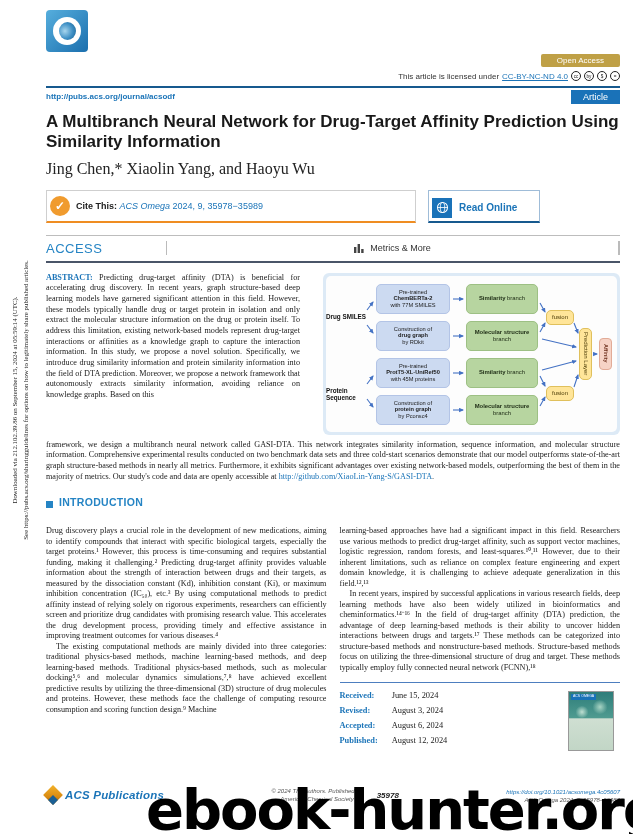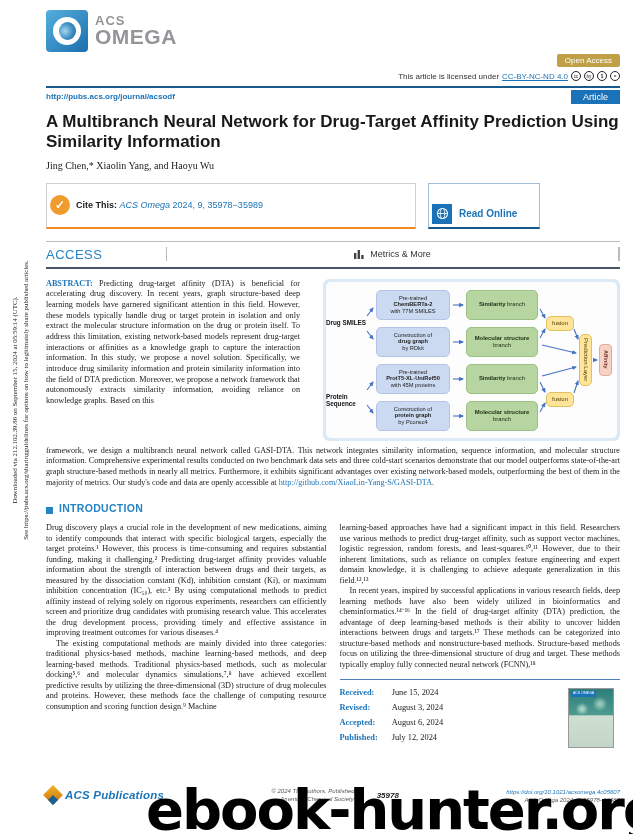--- a/index.html
+++ b/index.html
@@ -22,39 +22,39 @@
   
   .hdr { display:flex; justify-content:space-between; align-items:flex-end; padding-top:10px; height:84px; }
   .logo-wrap { display:flex; align-items:center; gap:7px; align-self:flex-start; }
   .logo-sq { width:42px; height:42px; border-radius:4px; background:linear-gradient(135deg,#56aedd 0%,#1b6fae 100%); position:relative; }
   .logo-sq .ring { position:absolute; left:7px; top:7px; width:28px; height:28px; border-radius:50%; background:#fff; }
   .logo-sq .hole { position:absolute; left:13px; top:12px; width:17px; height:18px; border-radius:50%; background:radial-gradient(circle at 35% 50%, #a8d6ee 0%, #3c8ec4 55%, #18608f 100%); }
   .logo-txt { font-family:"Liberation Sans",sans-serif; color:#939598; font-weight:bold; line-height:0.95; }
   .logo-txt .l1 { font-size:13px; letter-spacing:1px; }
   .logo-txt .l2 { font-size:21px; letter-spacing:0.5px; }
   .hdr-right { display:flex; flex-direction:column; align-items:flex-end; gap:4px; padding-bottom:3px; }
-  .oa-badge { background:#bfa046; color:#fff; font-family:"Liberation Sans",sans-serif; font-size:8px; padding:2px 8px; border-radius:2px; }
+  .oa-badge { background:#bfa046; color:#fff; font-family:"Liberation Sans",sans-serif; font-size:8px; padding:2px 16px; border-radius:2px; }
   .lic-line { font-family:"Liberation Sans",sans-serif; font-size:8px; color:#333; display:flex; align-items:center; gap:3px; }
   .lic-line a { color:#1b74b8; text-decoration:underline; }
   .cc-ic { display:inline-flex; width:10px; height:10px; border:1px solid #222; border-radius:50%; font-size:4.6px; align-items:center; justify-content:center; font-family:"Liberation Sans",sans-serif; color:#222; }
   .rule-blue { border-top:2px solid #16598e; margin-top:2px; }
   .url-row { display:flex; justify-content:space-between; align-items:flex-start; margin-top:2px; }
   .jurl { font-family:"Liberation Sans",sans-serif; font-size:8px; color:#1b74b8; text-decoration:none; padding-top:2px;font-weight:bold; }
   .art-badge { background:#1a72b8; color:#fff; font-family:"Liberation Sans",sans-serif; font-size:9px; padding:2px 12px; }
   
   .title { font-family:"Liberation Sans",sans-serif; font-weight:bold; font-size:17px; line-height:1.2; color:#191919; margin-top:8px; }
-  .authors { font-size:10px; margin-top:7px; color:#222; }
+  .authors { font-size:16px; margin-top:7px; color:#222; }
   
   .cite-row { display:flex; gap:12px; margin-top:12px; font-family:"Liberation Sans",sans-serif; }
   .cite-box { display:flex; align-items:center; gap:6px; border:1px solid #cfcfcf; border-bottom:2px solid #ef8d22; padding:3px 10px 3px 3px; width:370px; }
   .cite-ic { width:20px; height:20px; border-radius:50%; background:#f09b2e; color:#fff; display:flex; align-items:center; justify-content:center; font-size:12px; font-weight:bold; }
   .cite-txt { font-size:9px; color:#222; }
   .cite-txt .ref { color:#1b74b8; }
   .cite-txt .ref i { font-style:italic; }
-  .read-box { display:flex; align-items:center; gap:7px; border:1px solid #9fbcd8; border-bottom:2px solid #16598e; padding:20px 22px 3px 3px; }
+  .read-box { display:flex; align-items:center; gap:7px; border:1px solid #9fbcd8; border-bottom:2px solid #16598e; padding:7px 22px 3px 3px; }
   .read-ic { width:20px; height:20px; background:#1a72b8; display:flex; align-items:center; justify-content:center; }
   .read-lbl { font-size:10px; font-weight:bold; color:#1b74b8; }
   
   .acc-bar { display:flex; align-items:center; margin-top:12px; border-top:1px solid #bdbdbd; border-bottom:2px solid #4a5568; padding:5px 0; font-family:"Liberation Sans",sans-serif; }
   .acc-word { color:#2584c4; font-size:13px; letter-spacing:0.5px; width:120px; }
   .acc-item { display:flex; align-items:center; gap:5px; font-size:9px; color:#333; justify-content:center; flex:1; }
   .acc-div { width:1px; height:14px; background:#bbb; }
   
   .abs-block { margin-top:10px; }
   .abs-flex { display:flex; gap:23px; }
@@ -70,21 +70,21 @@
   .fbox.yellow { background:#ffe599; border:1px solid #e0c05c; font-size:6px; color:#4d3d08; }
   .f-inlabel { position:absolute; left:0; width:46px; text-align:left; font-size:6.3px; font-weight:bold; color:#111; }
   .f-pred { left:253px; top:52px; width:13px; height:52px; writing-mode:vertical-rl; font-size:5.2px; letter-spacing:0; padding:1px 0; }
   .f-aff { position:absolute; left:273px; top:62px; width:13px; height:32px; background:#f6d3c6; border:1px solid #e2ab97; border-radius:4px; writing-mode:vertical-rl; display:flex; align-items:center; justify-content:center; font-size:5.4px; font-weight:bold; color:#6b2d1a; }
   .abs-cont { font-size:8.2px; line-height:1.3; text-align:justify; margin-top:5px; }
   .abs-cont a, .abs-text a { color:#1b74b8; text-decoration:none; }
   
   .intro-head { display:flex; align-items:flex-end; gap:6px; margin-top:14px; font-family:"Liberation Sans",sans-serif; }
   .intro-sq { width:7px; height:7px; background:#2584c4; }
   .intro-ttl { color:#2584c4; font-size:10.5px; font-weight:bold; letter-spacing:0.3px; }
-  .cols { display:flex; gap:13px; margin-top:9px; }
+  .cols { display:flex; gap:13px; margin-top:18px; }
   .col { width:281px; font-size:8.2px; line-height:1.28; text-align:justify; }
   .col p.ind { text-indent:10px; }
   
   .recv { border-top:1.5px solid #4d7ebf; margin-top:9px; padding-top:8px; display:flex; justify-content:space-between; }
   .recv table { border-collapse:collapse; font-size:8.4px; }
   .recv td { padding:0 0 2px 0; vertical-align:top; }
   .recv td.lb { color:#1b74b8; font-weight:bold; padding-right:14px; }
   .cover { width:46px; height:60px; border:1px solid #999; background:
       linear-gradient(180deg,#2e7d7a 0%, #4f9b90 45%, #cfdfd2 46%, #c2d6c6 100%);
       position:relative; margin-right:6px; }
@@ -122,24 +122,20 @@
   </div>
 
   <div class="main">
 
     <div class="hdr">
       <div class="logo-wrap">
         <div class="logo-sq">
             <div class="ring"></div>
             <div class="hole"></div>
           </div>
-        <div class="logo-txt">
-          <div class="l1">ACS</div>
-          <div class="l2">OMEGA</div>
-        </div>
       </div>
       <div class="hdr-right">
         <span class="oa-badge">Open Access</span>
         <span class="lic-line">
           <span>This article is licensed under</span>
           <a href="#">CC-BY-NC-ND 4.0</a>
           <span class="cc-ic">cc</span>
           <span class="cc-ic">by</span>
           <span class="cc-ic">$</span>
           <span class="cc-ic">=</span>
@@ -293,21 +289,21 @@
             <tr>
                   <td class="lb">Revised:</td>
                   <td>August 3, 2024</td>
                 </tr>
             <tr>
                   <td class="lb">Accepted:</td>
                   <td>August 6, 2024</td>
                 </tr>
             <tr>
                   <td class="lb">Published:</td>
-                  <td>July 12, 2024</td>
+                  <td>August 12, 2024</td>
                 </tr>
           </tbody>
             </table>
           <div class="cover">
             <span class="cv-logo">ACS OMEGA</span>
           </div>
         </div>
       </div>
     </div>
   </div>

